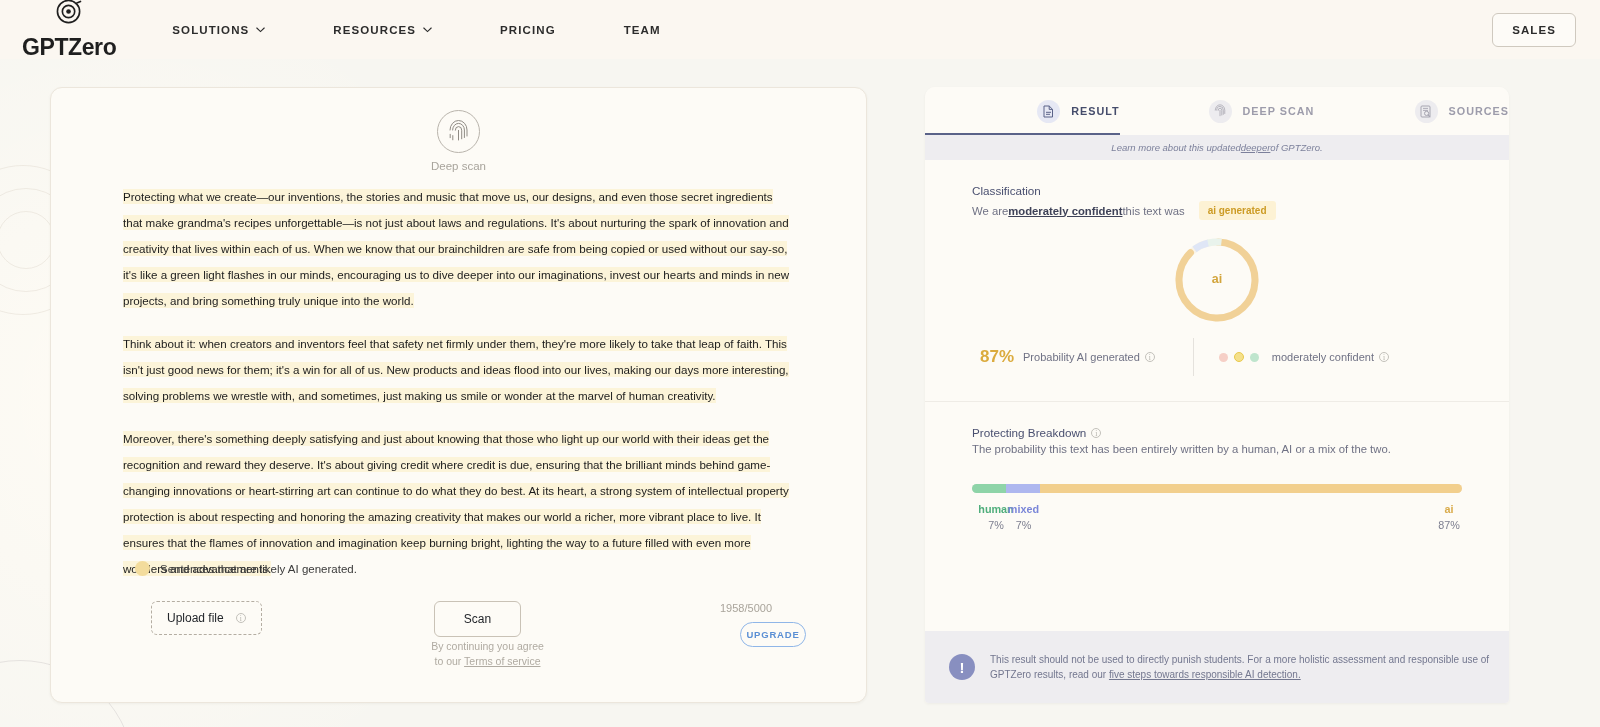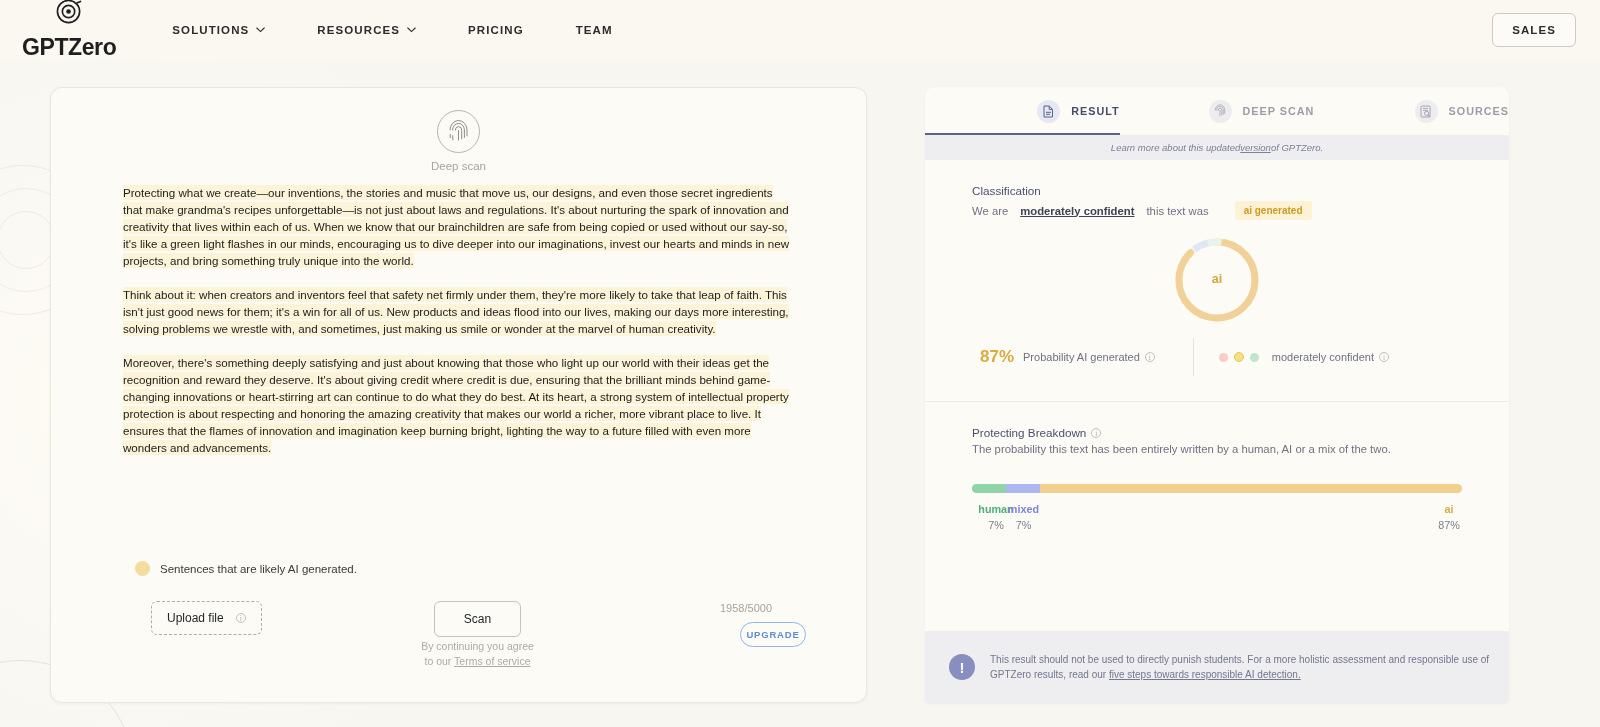--- a/index.html
+++ b/index.html
@@ -32,21 +32,21 @@
     background:#fbf7f1;
     display:flex; align-items:center;
     padding: 0 24px 0 22px;
     z-index: 6;
   }
   .brand { display:flex; align-items:center; gap:9px; margin-right:30px;flex-direction:column; }
   .brand-mark { width:27px; height:27px; display:block; }
   .brand-name {
     font-size:23px; font-weight:bold; color:#1f1f1f; letter-spacing:-0.4px;
   }
-  .nav { display:flex; align-items:center; gap:0; }
+  .nav { display:flex; align-items:center; gap:16px; }
   .nav-item {
     display:flex; align-items:center; gap:7px;
     font-size:11.5px; font-weight:bold; letter-spacing:1.1px;
     color:#2c2c2c; padding: 8px 26px; cursor:pointer;
     white-space:nowrap;
   }
   .caret { display:block; }
   .spacer { flex:1; }
   .btn-sales {
     font-size:11.5px; font-weight:bold; letter-spacing:1.1px; color:#2c2c2c;
@@ -72,21 +72,21 @@
     display:flex; flex-direction:column; align-items:center; gap:7px;
   }
   .ds-circle {
     width:43px; height:43px; border-radius:50%;
     border:1px solid #b9b4ac; display:flex; align-items:center; justify-content:center;
   }
   .ds-label { font-size:11.5px; color:#a8a49c; }
 
   .doc-text {
     position:absolute; left:72px; right:72px; top:96px;
-    font-size:11.6px; line-height:17px; color:#1c1c1c;
+    font-size:11.6px; line-height:26px; color:#1c1c1c;
   }
   .doc-text p { margin-bottom:17px; }
   .doc-text p span.hl {
     background:#fcf4d9;
     box-decoration-break: clone;
     -webkit-box-decoration-break: clone;
     padding:1px 0;
   }
 
   .legend {
@@ -102,21 +102,21 @@
     border:1px dashed #b4ada2; border-radius:6px; background:transparent;
     padding:9px 15px; font-size:12px; color:#23262b; cursor:pointer;
     display:flex; align-items:center; gap:7px;
   }
   .btn-scan {
     position:absolute; left:383px; top:8px; width:87px;
     border:1px solid #c9c2b6; border-radius:6px; background:#fdfbf6;
     padding:10px 0; font-size:12px; color:#23262b; cursor:pointer; text-align:center;
   }
   .terms {
-    position:absolute; left:333px; top:46px; width:187px; text-align:center;
+    position:absolute; left:343px; top:46px; width:187px; text-align:center;
     font-size:10.5px; line-height:15px; color:#b0aba2;
   }
   .terms a { color:#b0aba2; }
   .quota {
     position:absolute; right:60px; top:9px; width:120px; text-align:center;
     font-size:11px; color:#a9a49b;
   }
   .btn-upgrade {
     position:absolute; right:60px; top:29px; width:66px;
     border:1px solid #8fb6e8; border-radius:14px; background:#fdfbf6;
@@ -150,21 +150,21 @@
 
   .notice {
     height:25px; background:#eeedf0;
     display:flex; align-items:center; justify-content:center;
     font-size:9.5px; font-style:italic; color:#7c809b;
   }
   .notice a { color:#7c809b; }
 
   .section { padding:24px 47px 0 47px; }
   .sec-title { font-size:11.7px; font-weight:normal; color:#4a5070; }
-  .sec-sub { font-size:11.3px; color:#6f7184; margin-top:4px; display:flex; align-items:center; gap:12px; }
+  .sec-sub { font-size:11.3px; color:#6f7184; margin-top:4px; display:flex; align-items:center; gap:0; }
   .sec-sub u { text-decoration:underline; font-weight:bold; color:#3e4258; }
   .chip {
     margin-left:14px; background:#fdf2d4; color:#cc9b25;
     font-size:10px; font-weight:bold; border-radius:3px; padding:4px 9px;
   }
 
   .gauge-wrap { position:relative; height:92px; margin-top:14px; }
   .gauge { position:absolute; left:50%; transform:translateX(-50%); top:0; }
   .gauge-label {
     position:absolute; left:0; right:0; top:38px; text-align:center;
@@ -350,21 +350,21 @@
           <circle cx="6.6" cy="8.4" r="2.1" fill="#edecef" stroke="#a6a5b0" stroke-width="1"></circle>
           <path d="M8.2 10 L10 11.8" stroke="#a6a5b0" stroke-width="1.1" stroke-linecap="round"></path>
         </svg>
       </span>
       <span>SOURCES</span>
     </div>
   </div>
 
   <div class="notice">
     <span>Learn more about this updated </span>
-      <a href="#">version</a>
+      <a href="#">deeper</a>
       <span> of GPTZero.</span>
   </div>
 
   <div class="section">
     <div class="sec-title">Classification</div>
     <div class="sec-sub">
       <span>We are </span>
         <u>moderately confident</u>
         <span> this text was</span>
       <span class="chip">ai generated</span>

